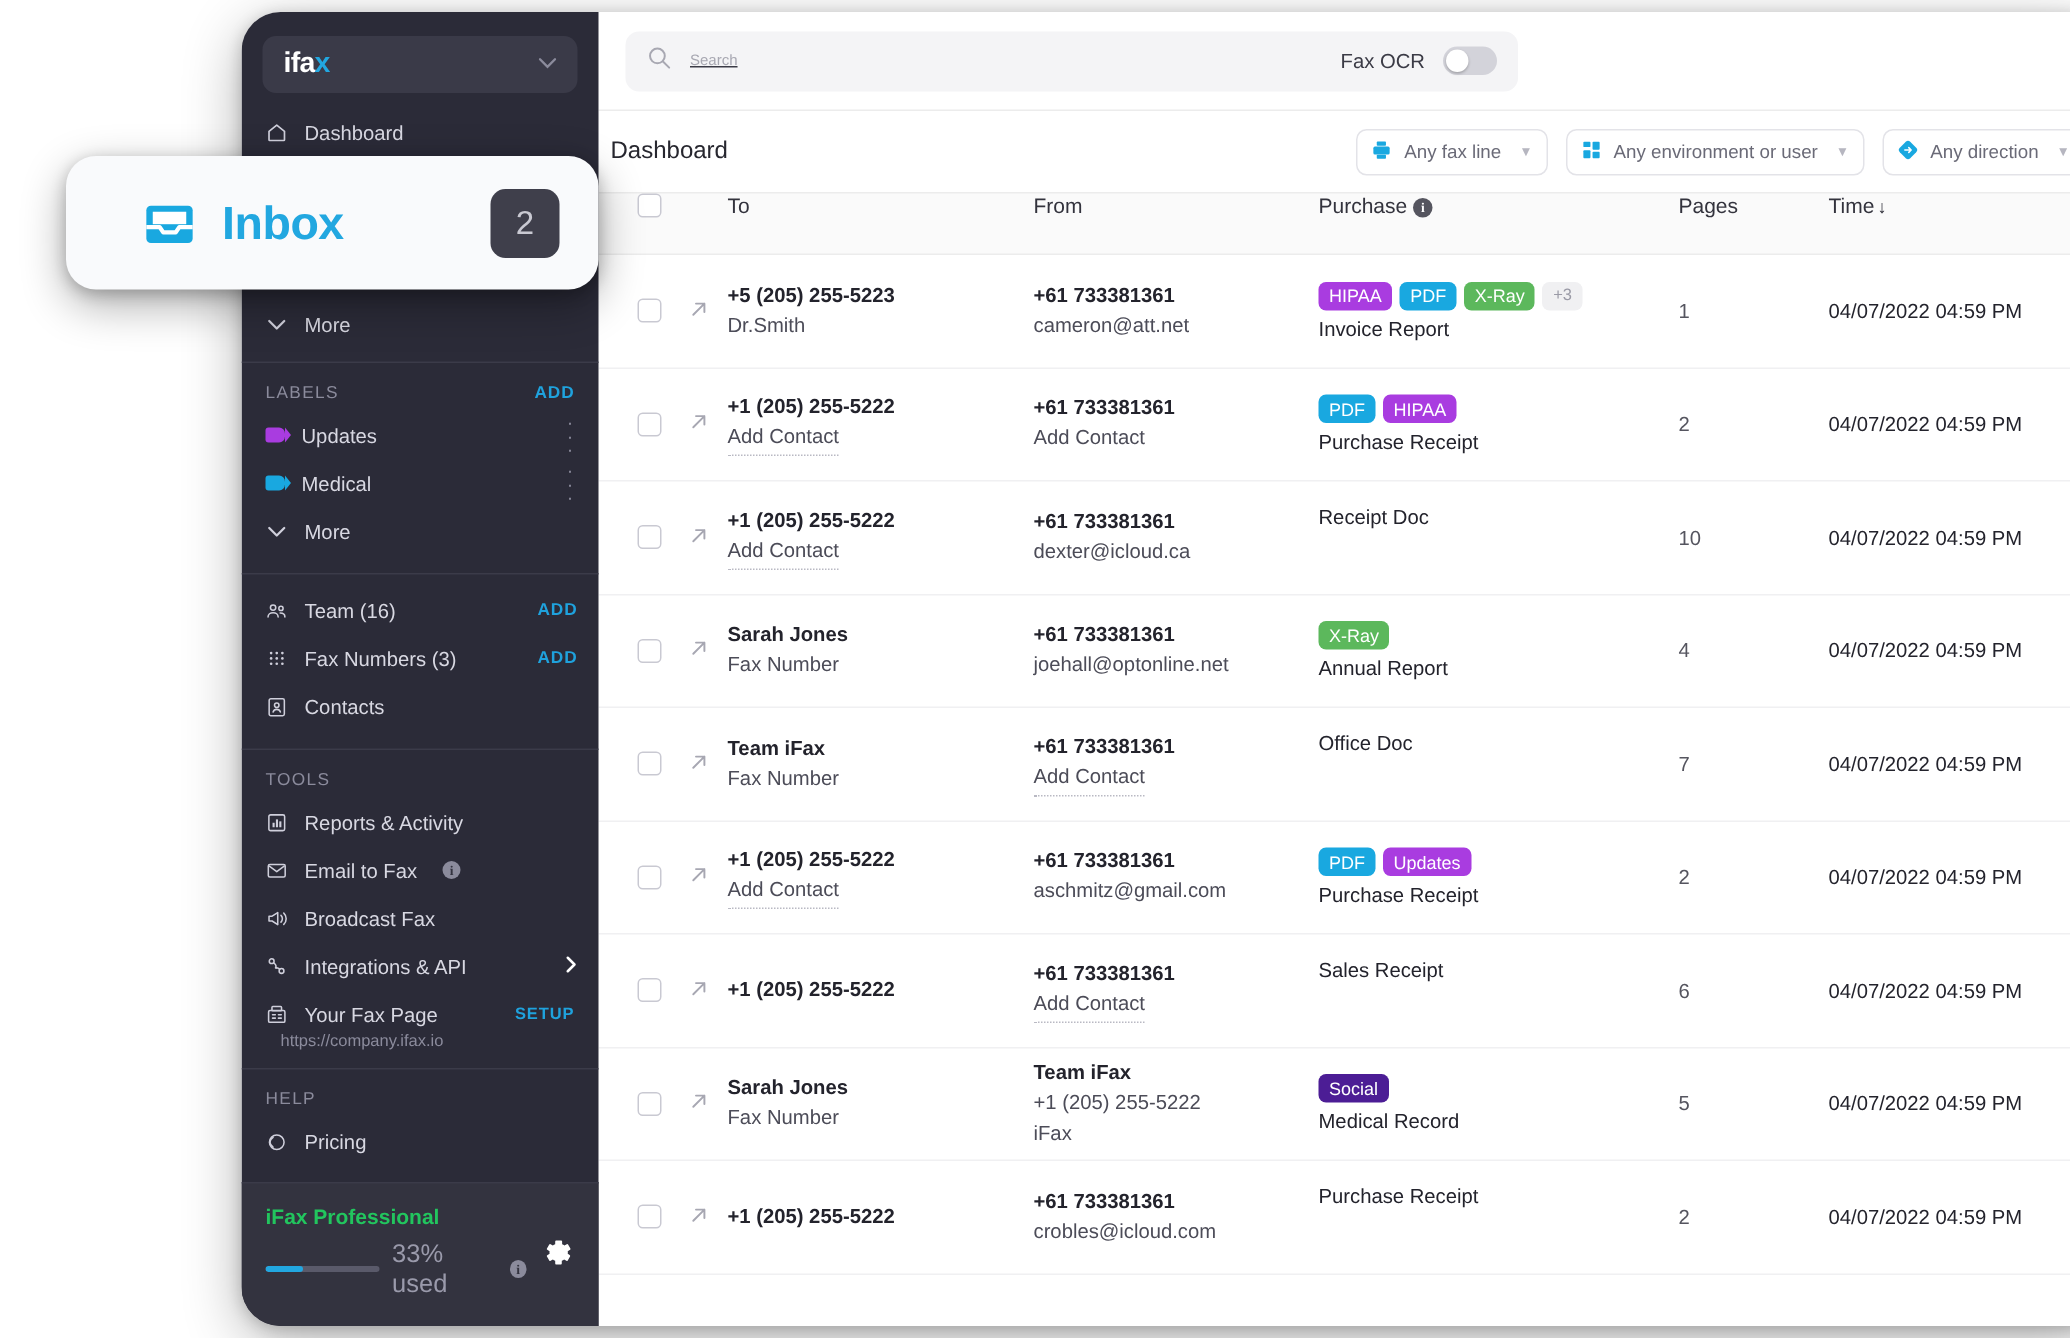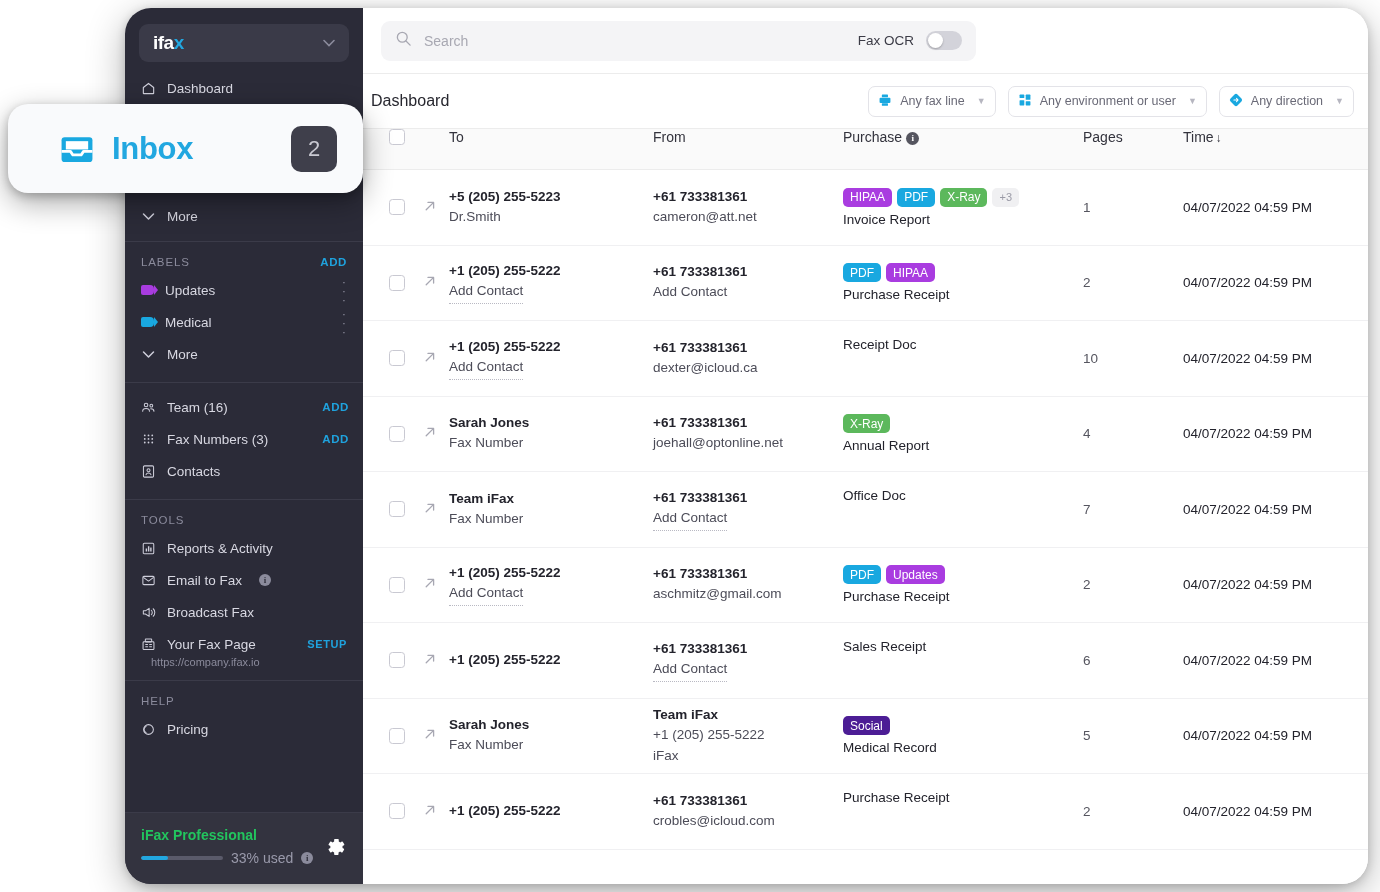--- a/index.html
+++ b/index.html
@@ -7,20 +7,21 @@
     width: 1380px; height: 892px;
     background: #ffffff;
     font-family: "Liberation Sans", sans-serif;
     overflow: hidden;
   }
 
   #app {
     position: relative;
     width: 1184px;
     height: 892px;
+    margin-left: 36px;
   }
 
   
   .window {
     position: absolute;
     left: 125px; top: 8px;
     width: 1243px; height: 876px;
     background: #ffffff;
     border-radius: 26px;
     box-shadow: 0 10px 38px rgba(0,0,0,.30), 0 2px 10px rgba(0,0,0,.18);
@@ -131,21 +132,21 @@
     padding: 14px 16px 18px 16px;
     display: flex; align-items: center; gap: 10px;
   }
   .plan-name { font-size: 14px; color: #22c55e; font-weight: bold; }
   .usage-row { display:flex; align-items:center; gap: 8px; margin-top: 7px; }
   .usage-bar {
     width: 82px; height: 4px; border-radius: 2px; background: #5a5a6a;
     position: relative; overflow: hidden;
   }
   .usage-fill { position:absolute; left:0; top:0; bottom:0; width:33%; background:#22a7e0; border-radius:2px;}
-  .usage-text { font-size: 14px; color: #9a9aab; }
+  .usage-text { font-size: 17px; color: #9a9aab; }
   .info-dot {
     display:inline-flex; align-items:center; justify-content:center;
     width: 12px; height: 12px; border-radius: 50%;
     background: #8b8b9c; color:#33333f; font-size: 9px; font-weight:bold;
     font-family: "Liberation Serif", serif;
   }
   .gear-btn { margin-left:auto; color:#ffffff; display:flex; align-items:center;}
 
   
   .main {
@@ -160,22 +161,22 @@
     display: flex; align-items: center;
     padding: 0 18px;
   }
   .search-box {
     flex: 1; max-width: 595px;
     height: 40px; border-radius: 9px; background: #f4f4f6;
     display: flex; align-items: center; padding: 0 14px; gap: 12px;
   }
   .search-input {
     border: none; background: transparent; outline: none;
-    font-family: "Liberation Sans", sans-serif; font-size: 14px;
-    color: #3b3b46; flex: 1;
+    font-family: "Liberation Sans", sans-serif; font-size: 10px;
+    color: #3b3b46; flex: 1; text-decoration: underline;
   }
   .search-input::placeholder { color: #a8a8b2; }
   .ocr-label { font-size: 13.5px; color: #3b3b46; }
   .toggle {
     width: 36px; height: 19px; border-radius: 10px; background: #d3d3da;
     position: relative; flex: 0 0 36px;
   }
   .toggle .knob {
     position:absolute; top:2px; left:2px;
     width:15px; height:15px; border-radius:50%; background:#fff;
@@ -467,20 +468,35 @@
         <span class="ic">
           <svg width="15" height="15" viewBox="0 0 16 16" fill="none">
               <path d="M2.5 6.2v3.4h2.2l4 2.6V3.6l-4 2.6H2.5z" stroke="#cfcfdb" stroke-width="1.1" stroke-linejoin="round"></path>
               <path d="M11 5.6c.7.7 1 1.5 1 2.4s-.3 1.7-1 2.4" stroke="#cfcfdb" stroke-width="1.1" stroke-linecap="round"></path>
               <path d="M13 4c1.1 1 1.7 2.4 1.7 4s-.6 3-1.7 4" stroke="#cfcfdb" stroke-width="1.1" stroke-linecap="round"></path>
             </svg>
         </span>
         <span>Broadcast Fax</span>
       </div>
 
+      <div class="nav-item">
+        <span class="ic">
+          <svg width="15" height="15" viewBox="0 0 16 16" fill="none">
+              <circle cx="4.4" cy="4" r="1.7" stroke="#cfcfdb" stroke-width="1.1"></circle>
+              <circle cx="11.4" cy="11" r="1.7" stroke="#cfcfdb" stroke-width="1.1"></circle>
+              <path d="M5.8 5.2c1.6 1 2 2.6 1.2 4 .8-.6 2.2-.6 3 .6" stroke="#cfcfdb" stroke-width="1.1" stroke-linecap="round"></path>
+            </svg>
+        </span>
+        <span class="grow">Integrations &amp;  API</span>
+        <span>
+          <svg width="8" height="12" viewBox="0 0 8 12" fill="none">
+              <path d="M1.5 1.5L6 6l-4.5 4.5" stroke="#ffffff" stroke-width="1.7" stroke-linecap="round" stroke-linejoin="round"></path>
+            </svg>
+        </span>
+      </div>
 
       <div class="nav-item" style="position:relative">
         <span class="ic">
           <svg width="15" height="15" viewBox="0 0 16 16" fill="none">
               <rect x="2.2" y="5" width="11.6" height="8.4" rx="1" stroke="#cfcfdb" stroke-width="1.1"></rect>
               <rect x="4.6" y="2.2" width="6.8" height="3" rx=".6" stroke="#cfcfdb" stroke-width="1.1"></rect>
               <path d="M5 8h2M5 10.4h2M9.2 8h2M9.2 10.4h2" stroke="#cfcfdb" stroke-width="1.1" stroke-linecap="round"></path>
             </svg>
         </span>
         <span>Your Fax Page</span>

